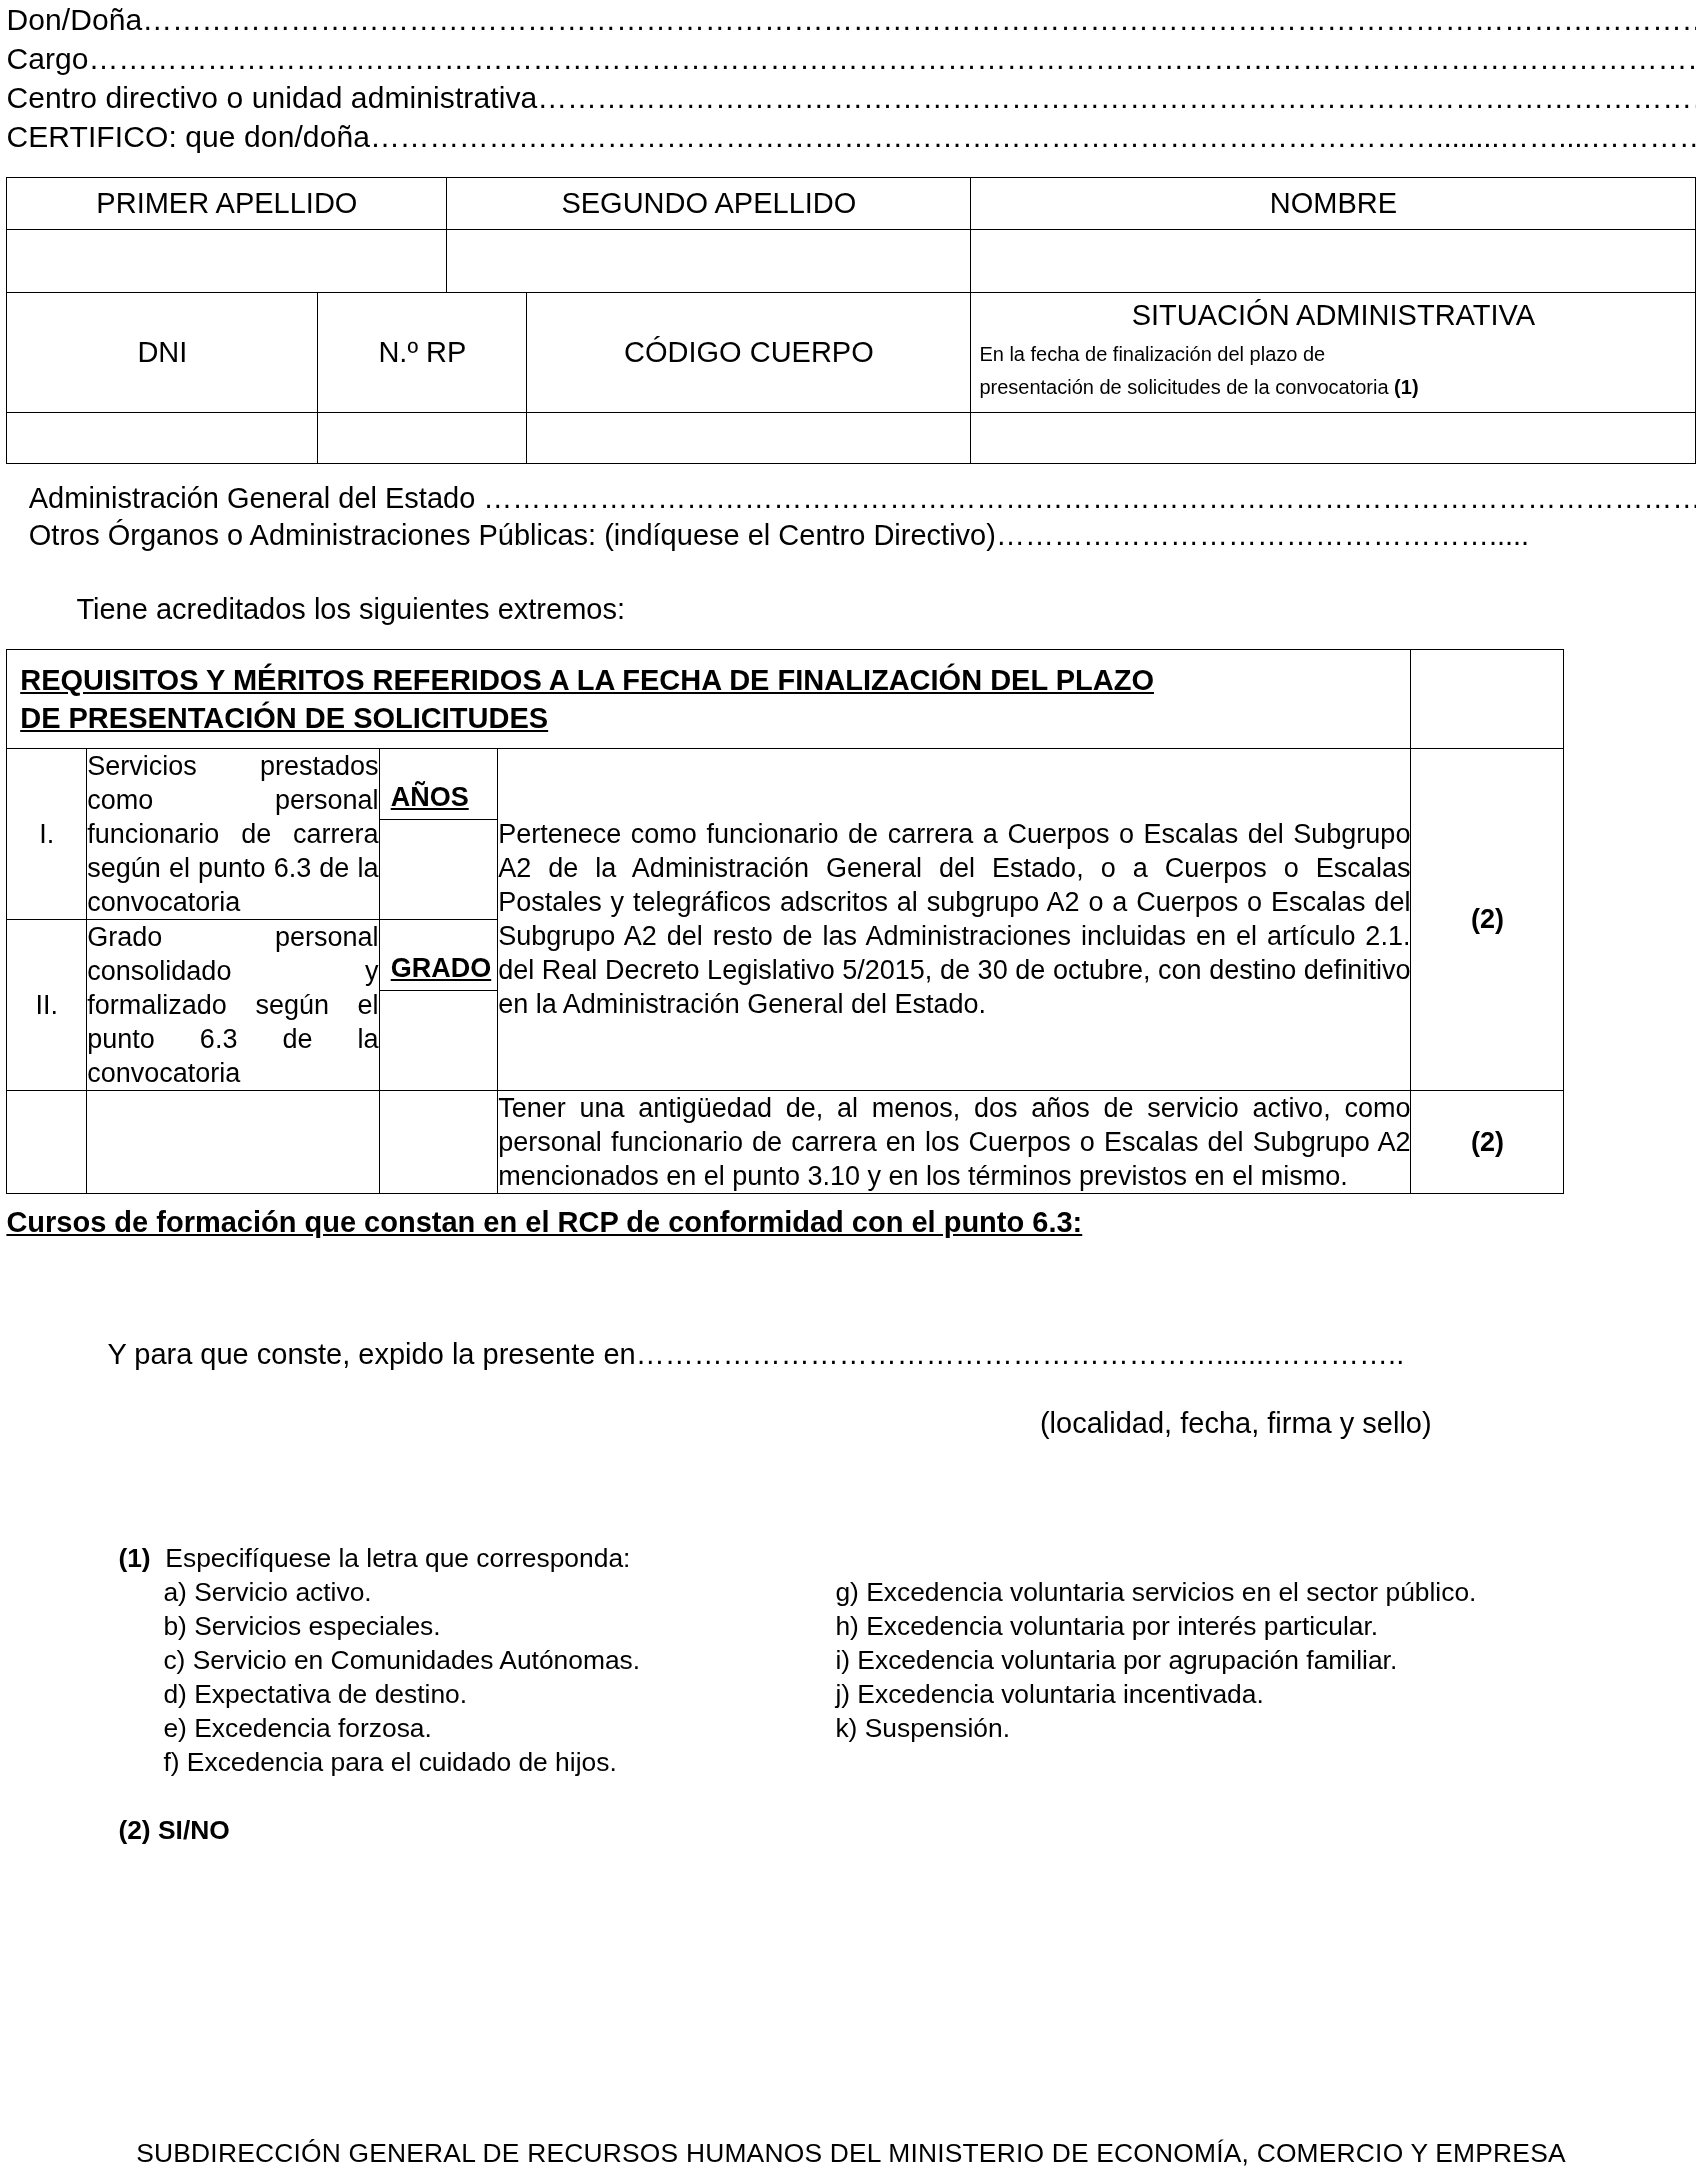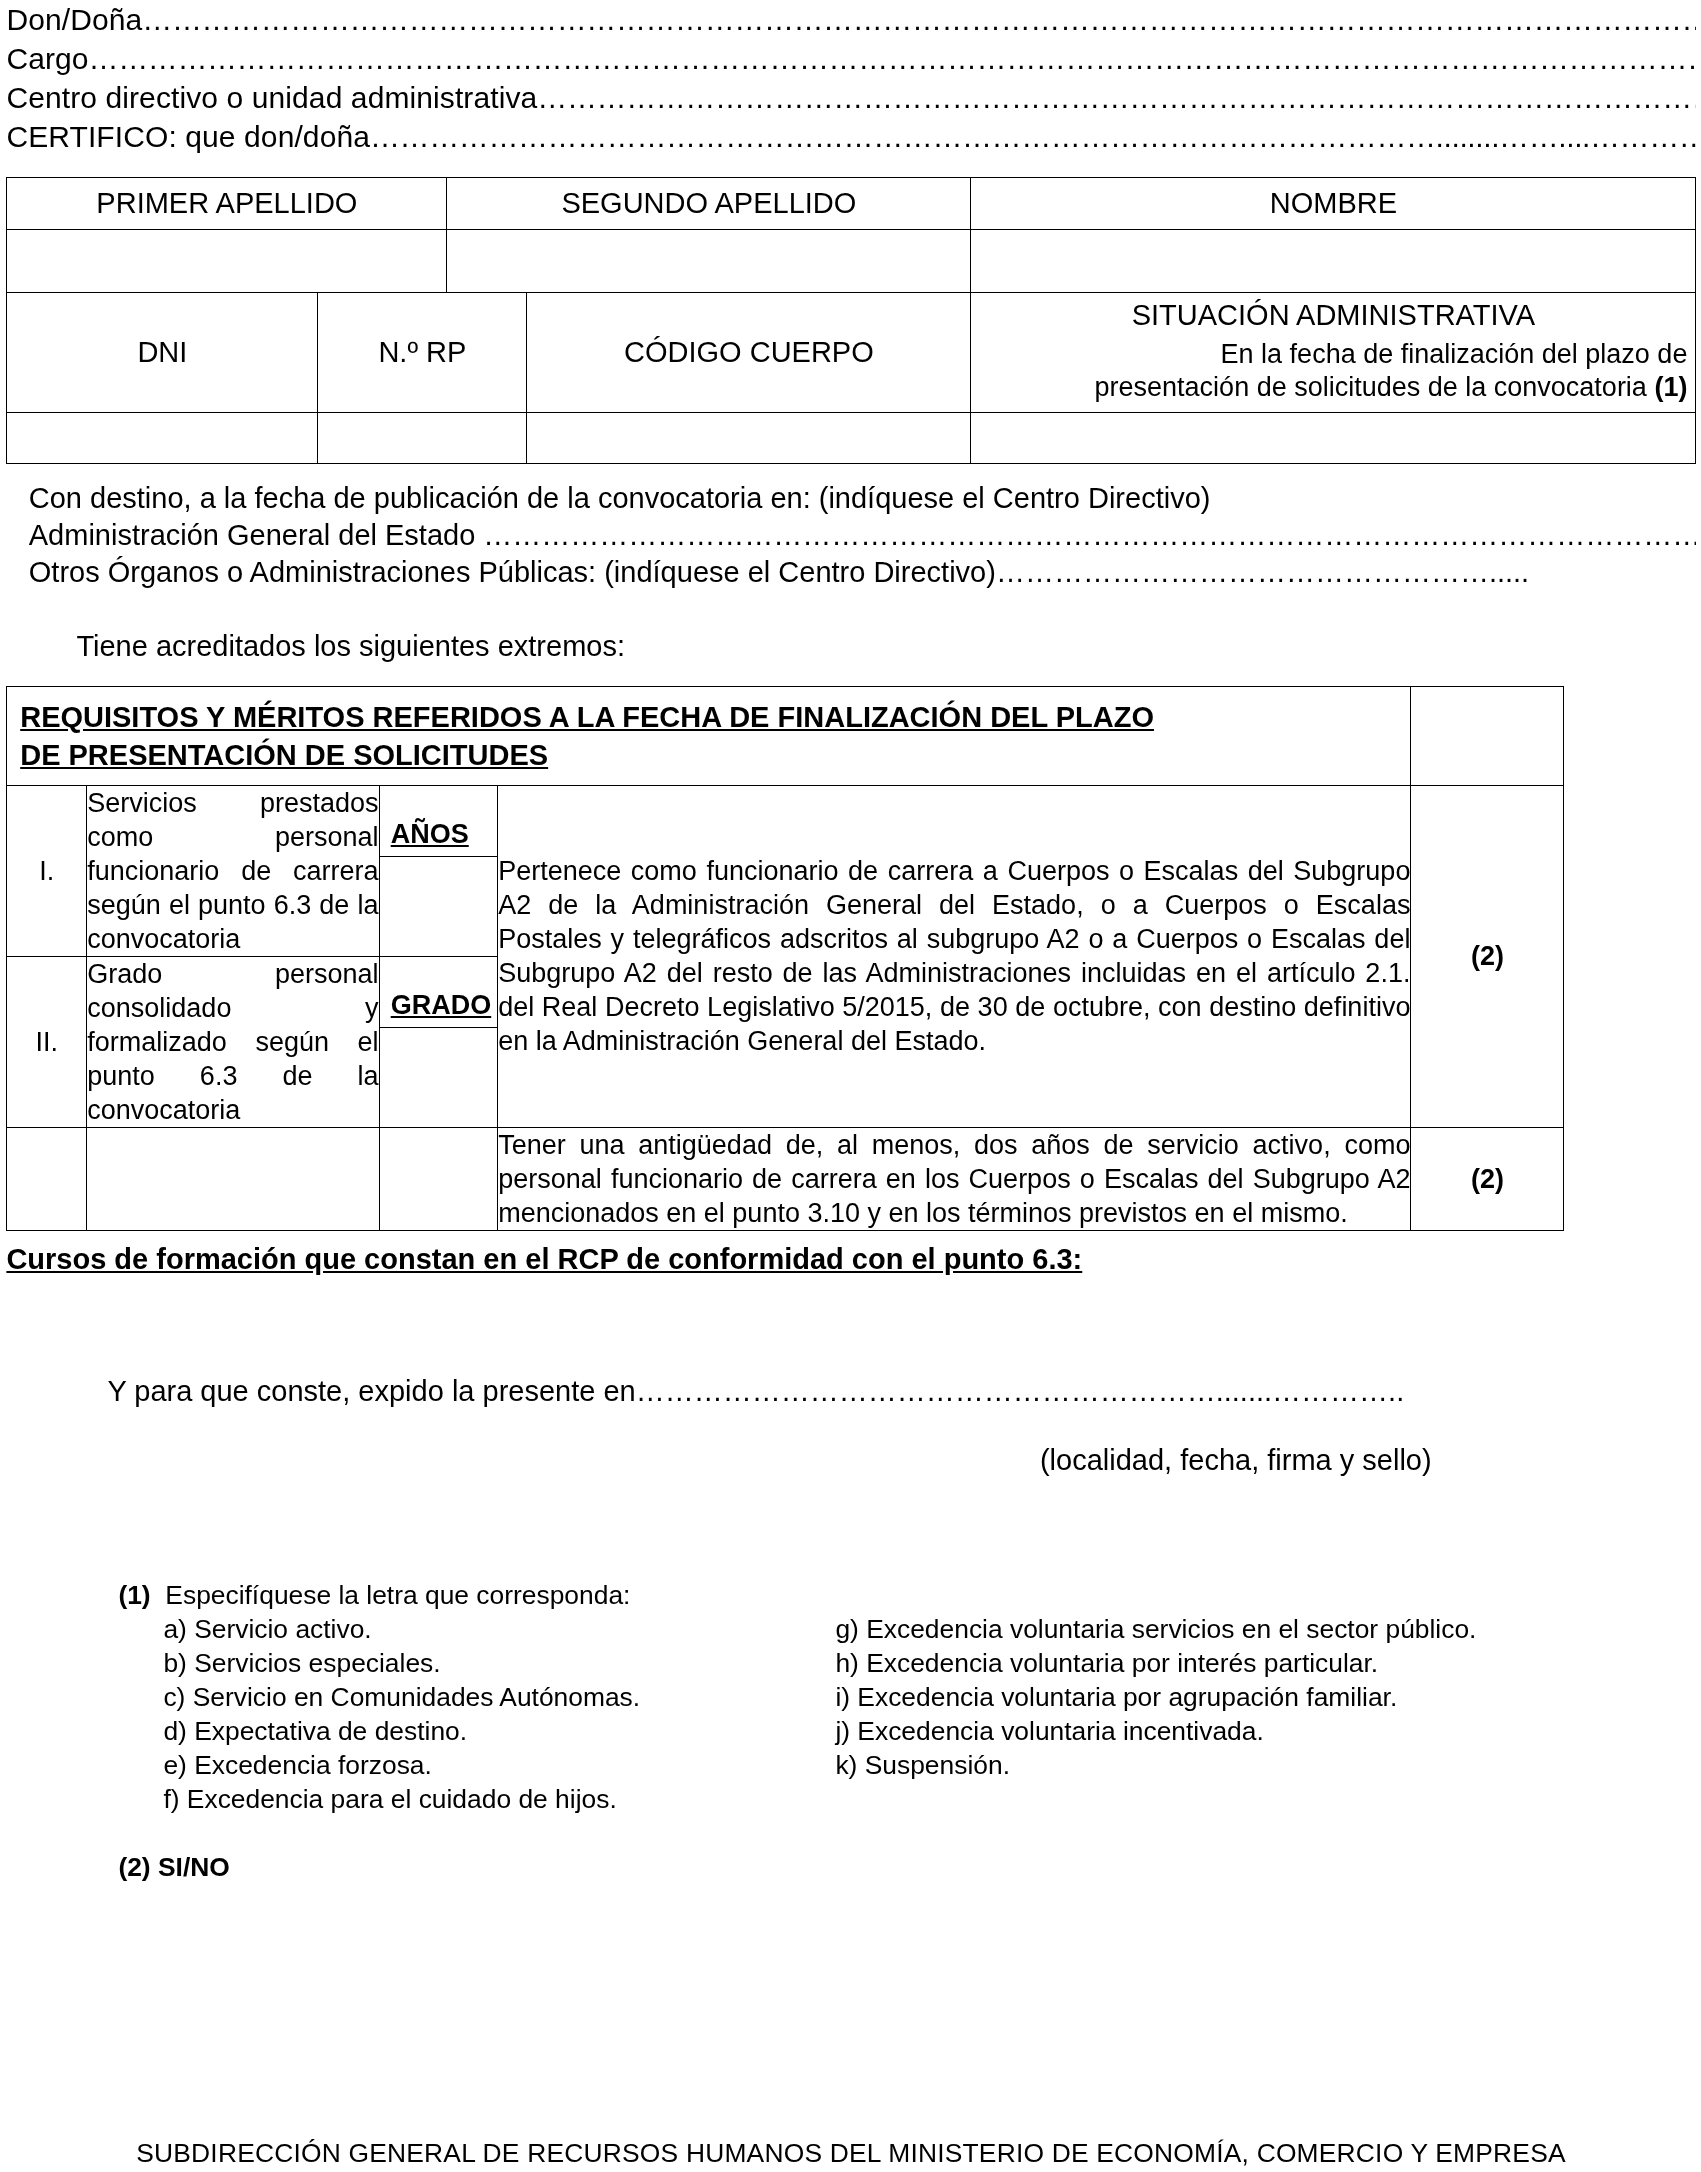--- a/index.html
+++ b/index.html
@@ -55,21 +55,21 @@
   td.hcell {
     text-align: center;
     font-size: 29px;
     height: 51px;
     padding: 8px 3.2px;
   }
   td.blank-row { height: 62px; }
   td.blank-row2 { height: 50px; }
 
   .sitadm-title { text-align:center; font-size: 29px; padding-top: 4.8px;}
-  .sitadm-sub   { text-align:right; font-size: 27px; line-height: 33px; padding: 4.8px 8px 8px 8px;}
+  .sitadm-sub   { text-align:left; font-size: 20px; line-height: 33px; padding: 4.8px 8px 8px 8px;}
   .bold { font-weight: bold; }
 
   
   .mid {
     margin-top: 16px;
     padding-left: 22.4px;
   }
   .mid p {
     margin: 0;
     font-size: 29px;
@@ -250,21 +250,20 @@
           <td class="blank-row2"></td>
           <td class="blank-row2" colspan="2"></td>
           <td class="blank-row2" colspan="2"></td>
           <td class="blank-row2"></td>
         </tr>
       </tbody>
     </table>
   </div>
 
   <div class="mid">
-    <p>Con destino, a la fecha de publicación de la convocatoria en: (indíquese el Centro Directivo)</p>
     <p><span>Administración General del Estado </span><span class="dots">……………………………………………………………………………………………………………………………………………………….…....</span></p>
     <p><span>Otros Órganos o Administraciones Públicas: (indíquese el Centro Directivo)</span><span class="dots">…………………………………………….....</span></p>
   </div>
   <div class="tiene">Tiene acreditados los siguientes extremos:</div>
 
   <div class="req-wrap">
     <table class="req">
       <colgroup>
         <col style="width:70px">
         <col style="width:256px">

